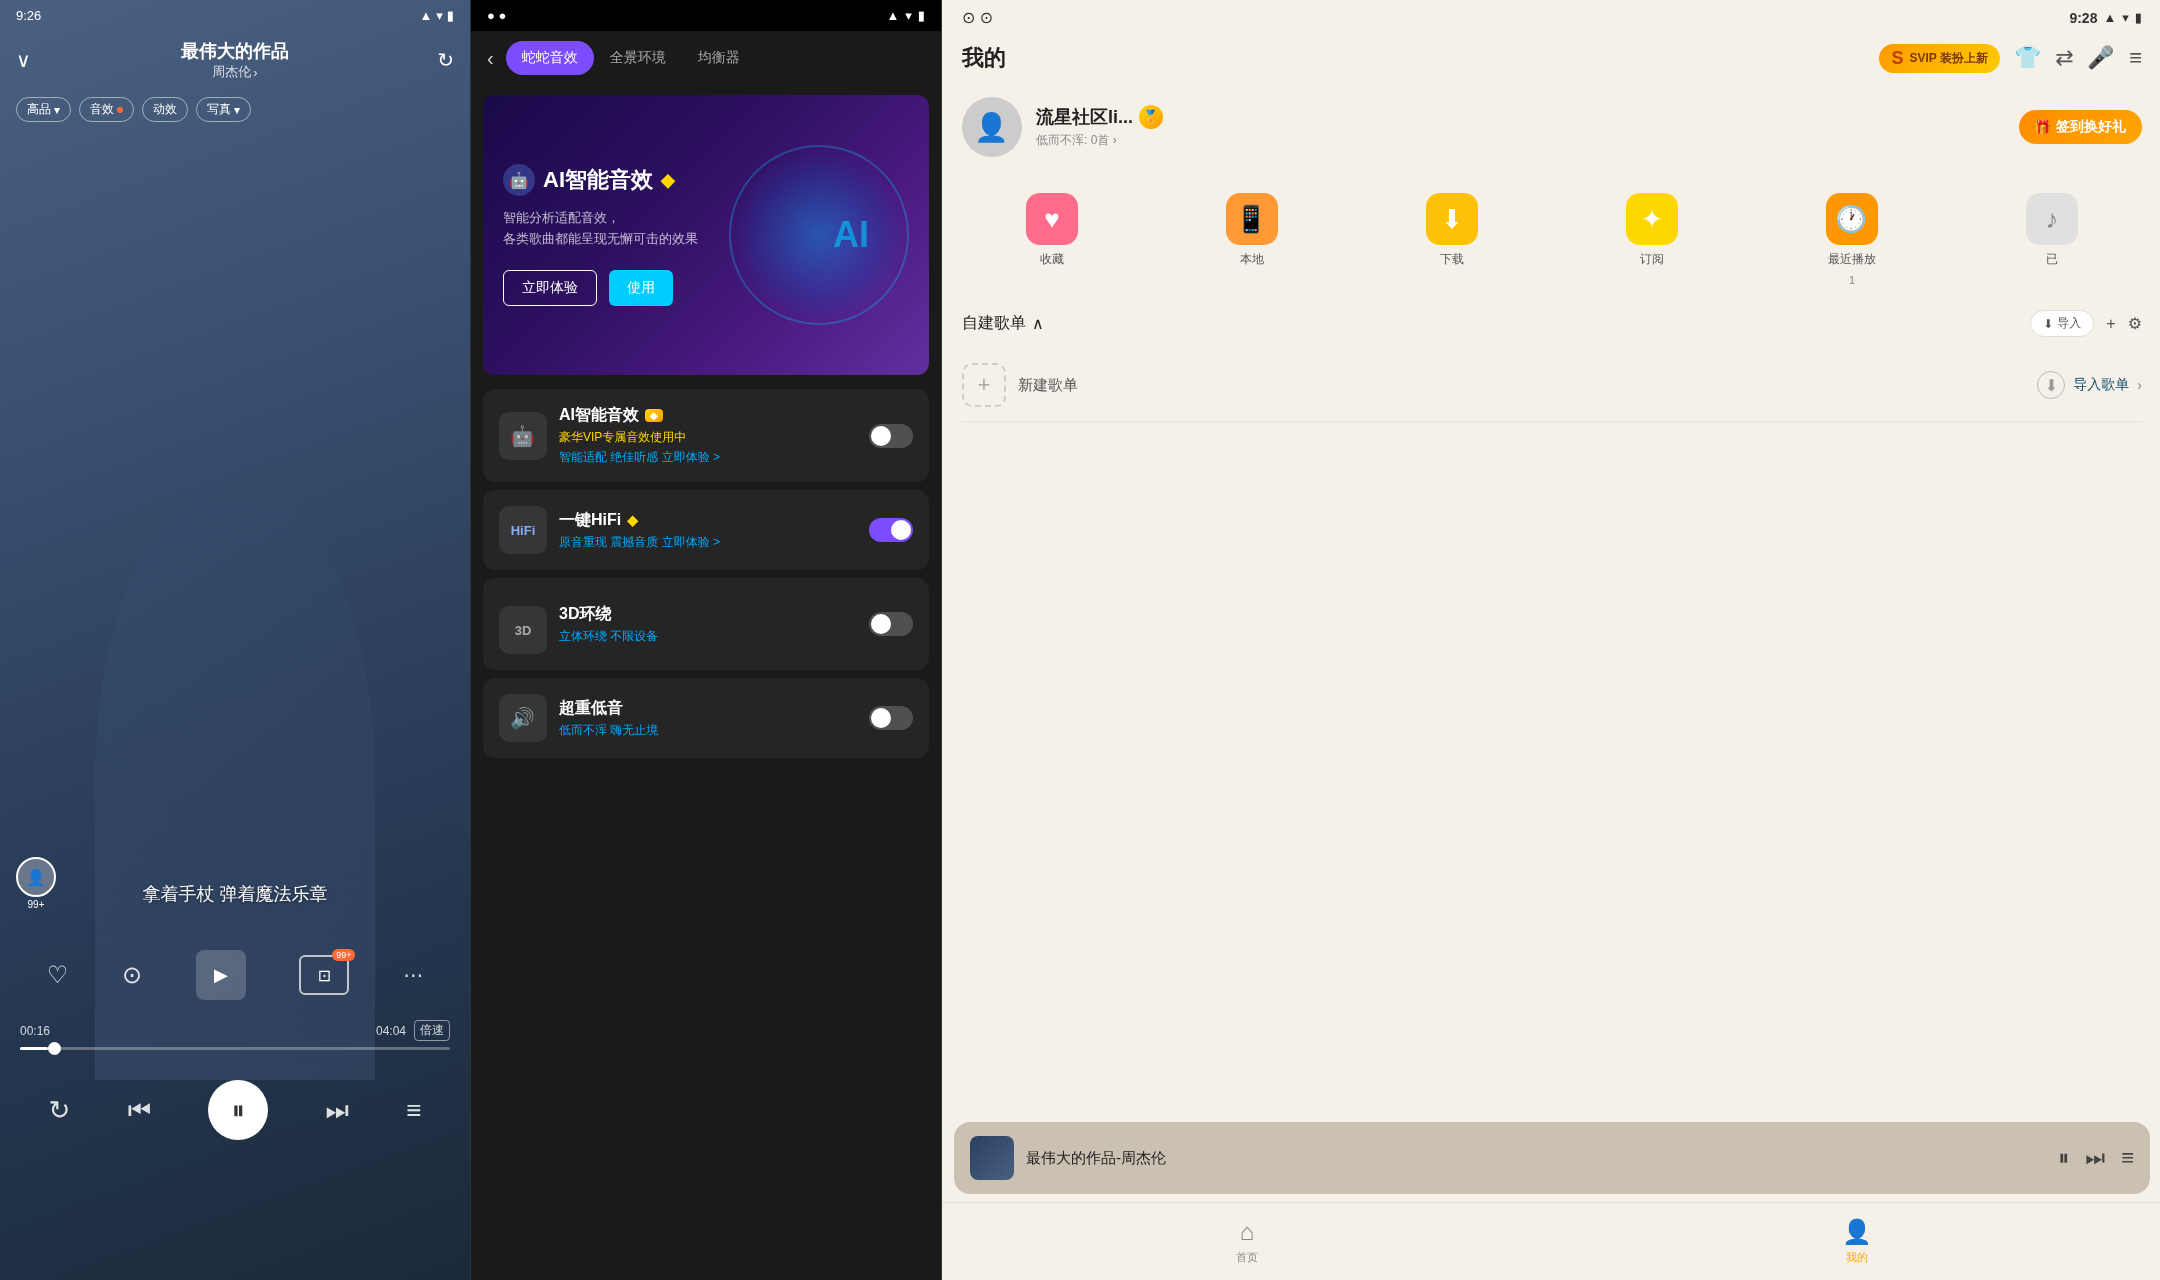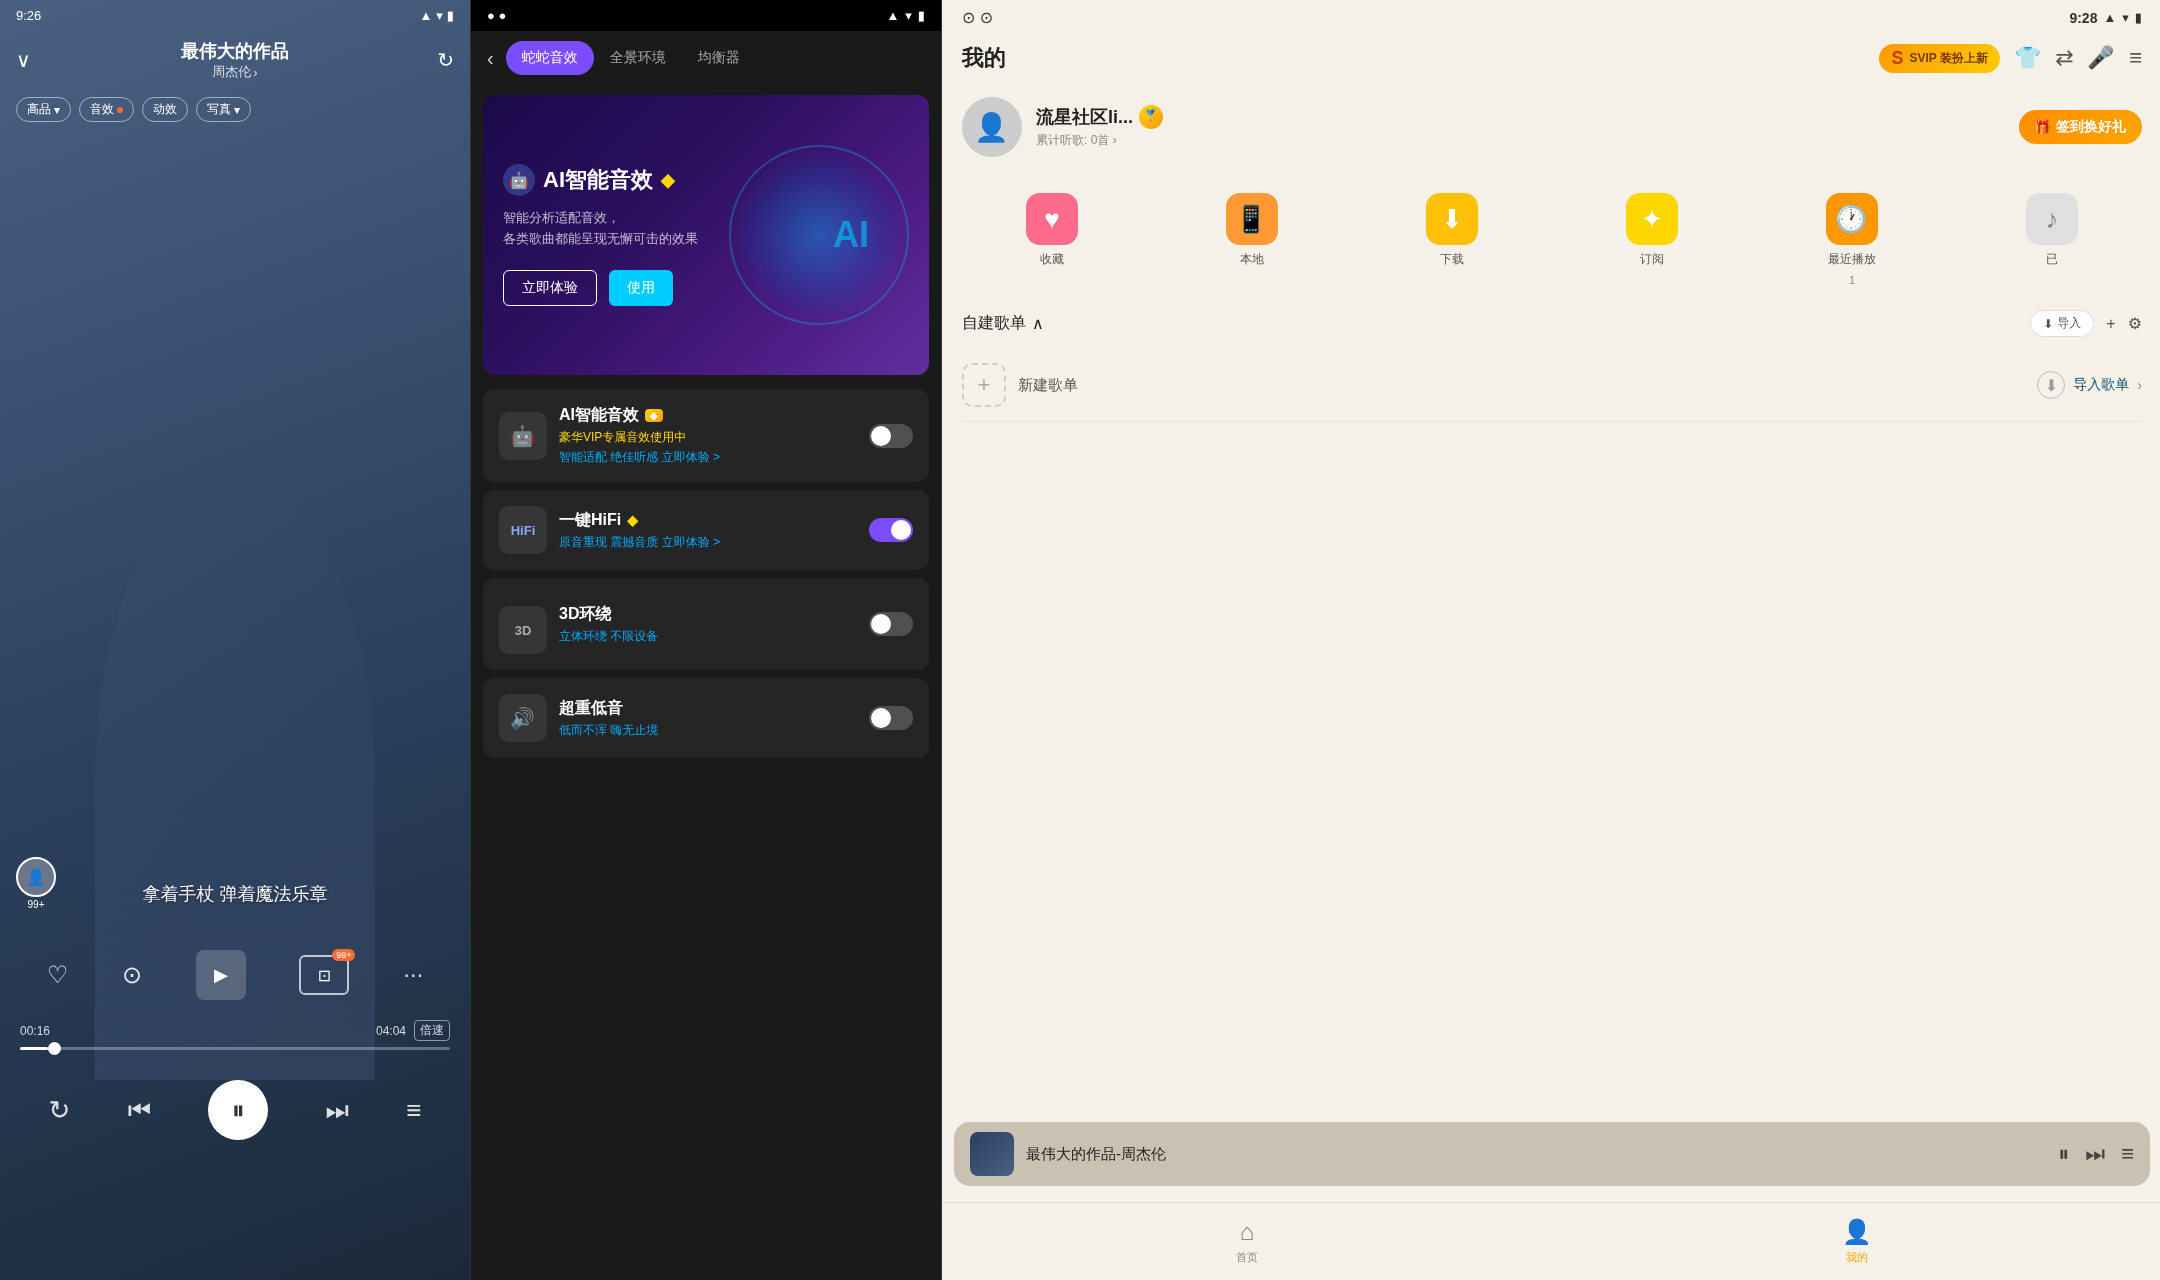--- a/index.html
+++ b/index.html
@@ -905,21 +905,21 @@
   </div>
 
   <div class="panel3-user-section">
     <div class="user-left">
       <div class="user-avatar">👤</div>
       <div>
         <div class="user-name">
           <span>流星社区li...</span>
           <span class="user-name-badge">🏅</span>
         </div>
-        <div class="user-stats">累计听歌: 0首 ›</div>
+        <div class="user-stats">低而不浑: 0首 ›</div>
       </div>
     </div>
     <button class="checkin-btn">
       <span>🎁</span>
       <span>签到换好礼</span>
     </button>
   </div>
 
   <div class="panel3-menu-grid">
     <div class="menu-item">
@@ -974,21 +974,21 @@
         <span class="import-arrow">›</span>
       </div>
     </div>
   </div>
 
   <div style="flex:1;"></div>
 
   <div style="position:relative;height:80px;margin:0 0 0 0;">
     <div style="
       margin: 0 12px;
-      height: 64px;
+      height: 72px;
       background: rgba(200,190,175,0.95);
       display: flex;
       align-items: center;
       padding: 0 16px;
       gap: 12px;
       border-radius: 16px;
     ">
       <div class="mini-thumb" style="width:44px;height:44px;border-radius:8px;background:linear-gradient(135deg,#2a4060,#4a6080);flex-shrink:0;"></div>
       <span style="flex:1;font-size:15px;color:#222;font-weight:500;">最伟大的作品-周杰伦</span>
       <div class="mini-controls" style="display:flex;gap:16px;align-items:center;">

